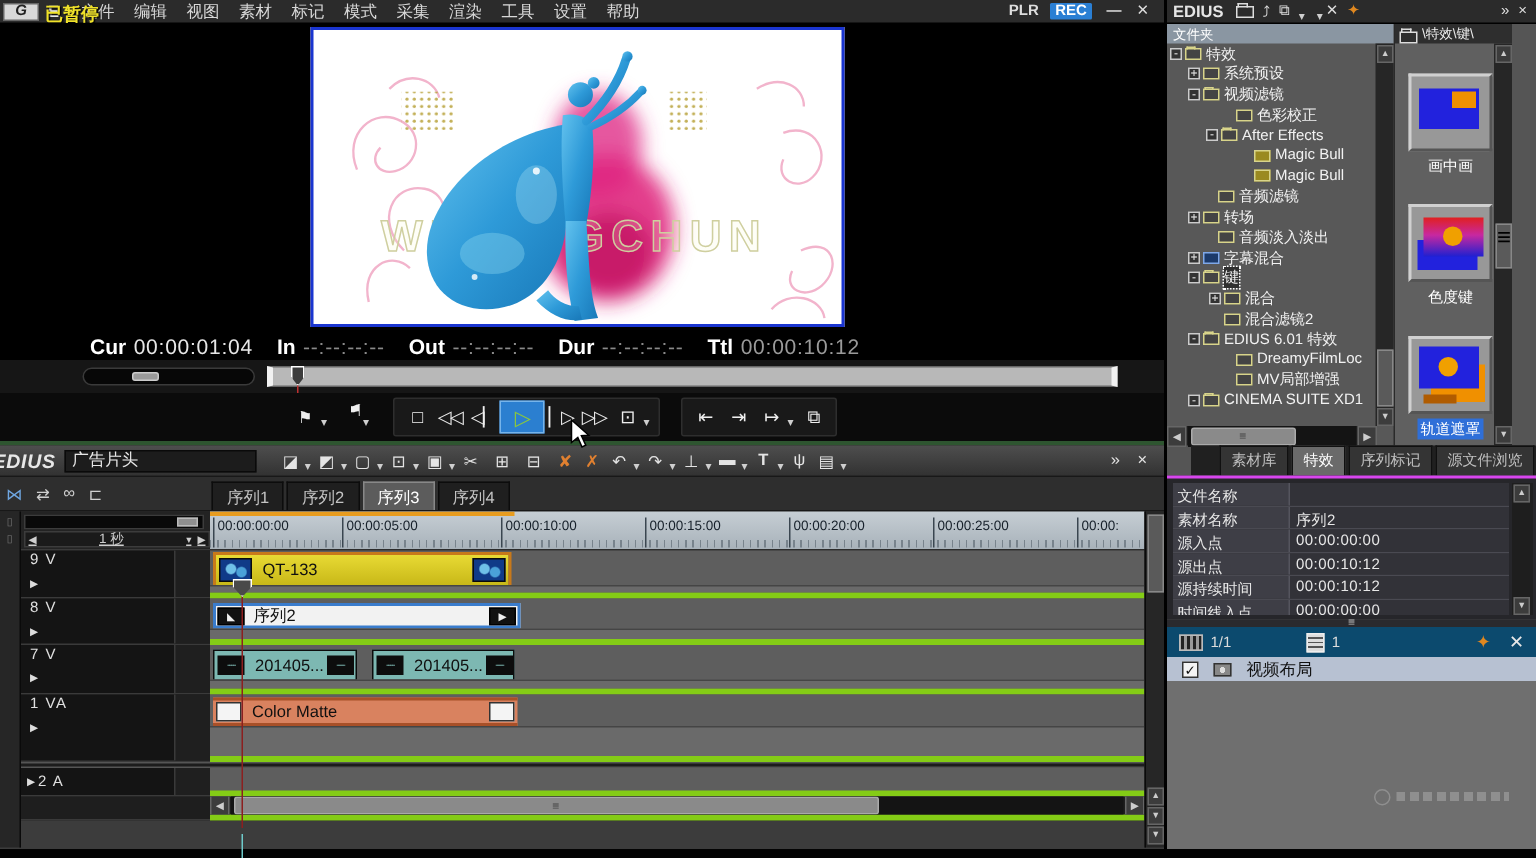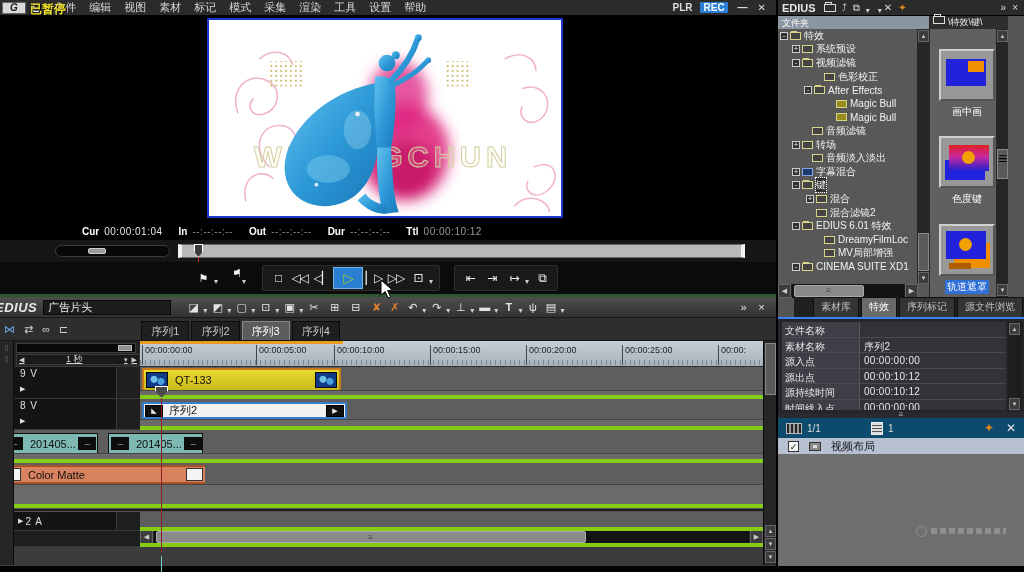--- a/index.html
+++ b/index.html
@@ -19,21 +19,21 @@
   .mspacer { flex:1; }
   .winbtn { margin-left:10px; font-weight:bold; color:#ddd; font-size:10px; }
   .rec { background:#2a7fd4; color:#fff; padding:0 3px; border-radius:1px; font-weight:bold; font-size:10px; }
 
   
   .player { position:absolute; left:0; top:16px; width:776px; height:206px; background:#000; }
   .video { position:absolute; left:207px; top:2px; width:356px; height:200px; background:#fff; border:2px solid #1a35d0; }
   .video svg { display:block; width:100%; height:100%; }
 
   .tcbar { position:absolute; left:0; top:222px; width:776px; height:18px; background:#000;
-    display:flex; align-items:center; font-size:10px; padding-left:82px; }
+    display:flex; align-items:center; font-size:14px; padding-left:60px; }
   .tcg { display:flex; align-items:center; margin-right:16px; }
   .tclabel { color:#fff; font-weight:bold; margin-right:5px; }
   .tcval { color:#e6e6e6; letter-spacing:.5px; }
   .tcdash { color:#8a8a8a; }
   .tcttl { color:#9a9a9a; }
 
   .posrow { position:absolute; left:0; top:240px; width:776px; height:22px; background:#161616; }
   .shuttle { position:absolute; left:55px; top:5px; width:115px; height:12px; background:#070707; border:1px solid #3a3a3a; border-radius:6px; }
   .shuttle-knob { position:absolute; left:32px; top:2px; width:18px; height:6px; background:#9a9a9a; border:1px solid #ccc; border-radius:2px; }
   .posbar { position:absolute; left:178px; top:4px; width:567px; height:14px; background:#b8b8b8;
@@ -176,35 +176,35 @@
   .tico { width:11px; height:8px; border:1px solid #d8d48a; background:#444; position:relative; margin-right:3px; flex:none; }
   .tico.fold::before { content:""; position:absolute; left:0; top:-2px; width:4px; height:1px; border:1px solid #d8d48a; border-bottom:none; }
   .tico.titl { border-color:#7fa8e8; background:#1c3a6a; }
   .tico.yel { background:#9a8a20; }
   .tlabel { color:#f2f2f2; font-size:10px; }
   .tlabel.sel { background:#303030; outline:1px dotted #fff; }
   .treevs { position:absolute; right:0; top:13px; bottom:13px; width:12px; background:#262626; display:flex; flex-direction:column; }
   .treehs { position:absolute; left:0; bottom:0; width:140px; height:13px; }
 
   .thumbpane { flex:1; background:#606060; position:relative; }
-  .pathhdr { height:13px; background:#2e2e2e; color:#eee; font-size:9px; display:flex; align-items:flex-start; padding:0 3px; gap:3px; }
+  .pathhdr { height:13px; background:#2e2e2e; color:#eee; font-size:9px; display:flex; align-items:flex-end; padding:0 3px; gap:3px; }
   .thumbscroll { position:absolute; right:0; top:13px; bottom:0; width:12px; background:#262626; display:flex; flex-direction:column; }
   .thumb { position:absolute; left:8px; width:58px; text-align:center; }
   .tbox { width:56px; height:52px; background:#989898; border:2px solid #d0d0d0; border-right-color:#555; border-bottom-color:#555; position:relative; margin:0 auto; }
   .tbox div { position:absolute; }
   .tname { font-size:10px; color:#fff; margin-top:1px; display:inline-block; padding:0 2px; }
   .tname.sel { background:#2f6fd8; }
 
   .rp-tabs { position:absolute; left:16px; top:297px; width:246px; height:20px; background:#202020;
     display:flex; align-items:flex-end; padding-left:19px; }
   .rtab { font-size:10px; color:#c0c0c0; background:#343434; border:1px solid #101010; border-bottom:none;
     padding:2px 7px 3px; margin-right:2px; }
   .rtab.active { background:#6a6a6a; color:#fff; }
 
-  .infowrap { position:absolute; left:0; top:317px; width:246px; height:96px; background:#26262a; border-top:2px solid #3b82f6;text-decoration:underline; }
+  .infowrap { position:absolute; left:0; top:317px; width:246px; height:96px; background:#26262a; border-top:2px solid #d946ef;text-decoration:underline; }
   .infotable { position:absolute; left:4px; top:3px; width:224px; height:88px; overflow:hidden; }
   .irow { display:flex; height:15.5px; border-bottom:1px solid #4a4a52; font-size:10px; }
   .irow .il { width:78px; background:#3e3e46; color:#e8e8e8; padding:2px 3px 0; border-right:1px solid #55555e; }
   .irow .iv { flex:1; background:#323238; color:#e8e8e8; padding:2px 4px 0; letter-spacing:.3px; }
   .infovs { position:absolute; right:2px; top:3px; width:14px; height:88px; background:#1e1e1e; display:flex; flex-direction:column; }
   .grip { position:absolute; left:0; top:413px; width:246px; height:5px; background:#2a2a2e; color:#bbb;
     font-size:8px; line-height:4px; text-align:center; }
 
   .rp-status { position:absolute; left:0; top:418px; width:246px; height:20px; background:#0c4a6e;
     display:flex; align-items:center; color:#ddd; font-size:10px; padding:0 8px; }
@@ -478,21 +478,21 @@
           <div class="hspin">
             <span class="ar">◀</span>
             <span class="zl">1 秒</span>
             <span class="ar">▾</span>
             <span class="ar">▶</span>
           </div>
         </div>
         <div class="cell-c ruler">
           <div class="rdur"></div>
           <span class="rlabel" style="left:2px">00:00:00:00</span>
-          <span class="rlabel" style="left:116px">00:00:05:00</span>
+          <span class="rlabel" style="left:88px">00:00:05:00</span>
           <span class="rlabel" style="left:194px">00:00:10:00</span>
           <span class="rlabel" style="left:290px">00:00:15:00</span>
           <span class="rlabel" style="left:386px">00:00:20:00</span>
           <span class="rlabel" style="left:482px">00:00:25:00</span>
           <span class="rlabel" style="left:578px">00:00:</span>
         </div>
       </div>
 
       <div class="trow" style="height:32px">
         <div class="cell-h">
@@ -530,36 +530,58 @@
           <div class="clip clip-v8">
             <span class="thumbdark">◣</span>
             <span class="cl">序列2</span>
             <span class="thumbdark">▶</span>
           </div>
           <div class="subarea" style="height:7px"></div>
         </div>
       </div>
 
       <div class="trow" style="height:33px">
+        <div class="cell-h">
+          <div class="thdr-line1">
+              <span class="tlab">7 V</span>
+              <span class="ic film">▤</span>
+            </div>
+          <div class="thdr-line2">
+              <span class="ic exp">▶</span>
+            </div>
+          <div class="hside"></div>
+        </div>
         <div class="cell-c">
           <div class="clip clip-teal teal-a">
             <span class="thumbteal">----</span>
             <span class="cl">201405...</span>
             <span class="thumbteal">----</span>
           </div>
           <div class="clip clip-teal teal-b">
             <span class="thumbteal">----</span>
             <span class="cl">201405...</span>
             <span class="thumbteal">----</span>
           </div>
           <div class="subarea" style="height:6px"></div>
         </div>
       </div>
 
       <div class="trow" style="height:45px">
+        <div class="cell-h">
+          <div class="thdr-line1">
+              <span class="tlab">1 VA</span>
+              <span class="ic film">▤</span>
+            </div>
+          <div class="thdr-line2">
+              <span class="ic exp">▶</span>
+              <span style="flex:1"></span>
+              <span class="ic spk">◀)</span>
+            </div>
+          <div class="hside"></div>
+        </div>
         <div class="cell-c">
           <div class="clip clip-va">
             <span class="thumbwhite"></span>
             <span class="cl">Color Matte</span>
             <span class="thumbwhite"></span>
           </div>
           <div class="subarea" style="height:20px"></div>
         </div>
       </div>
 

